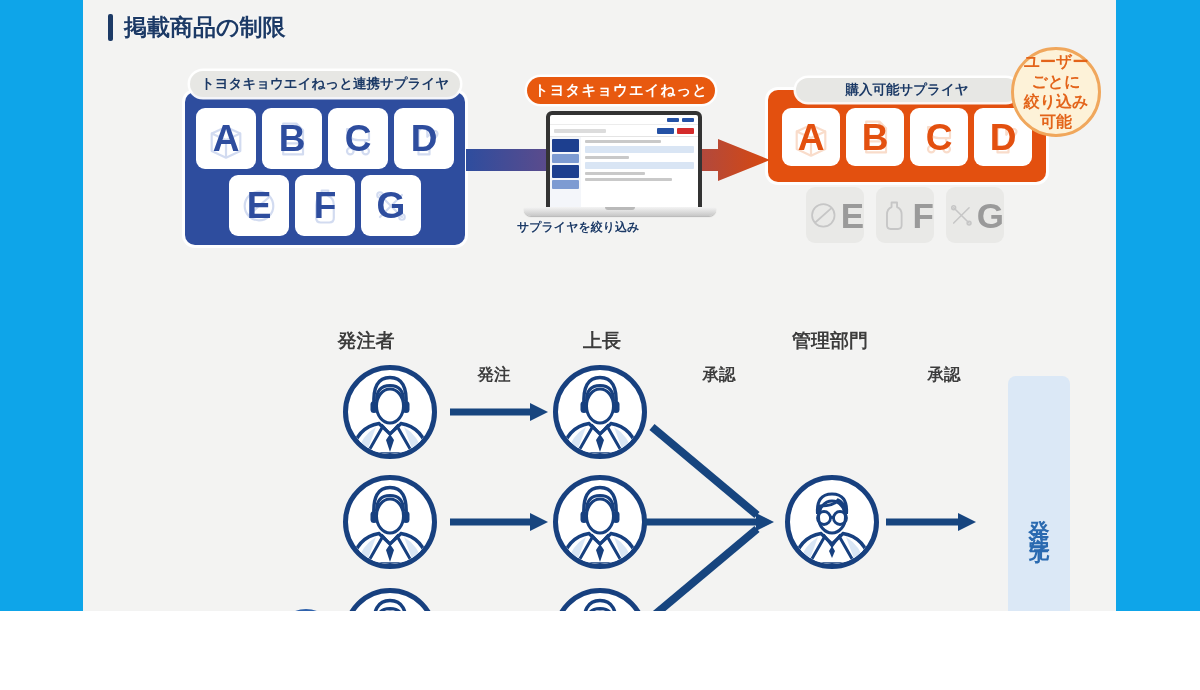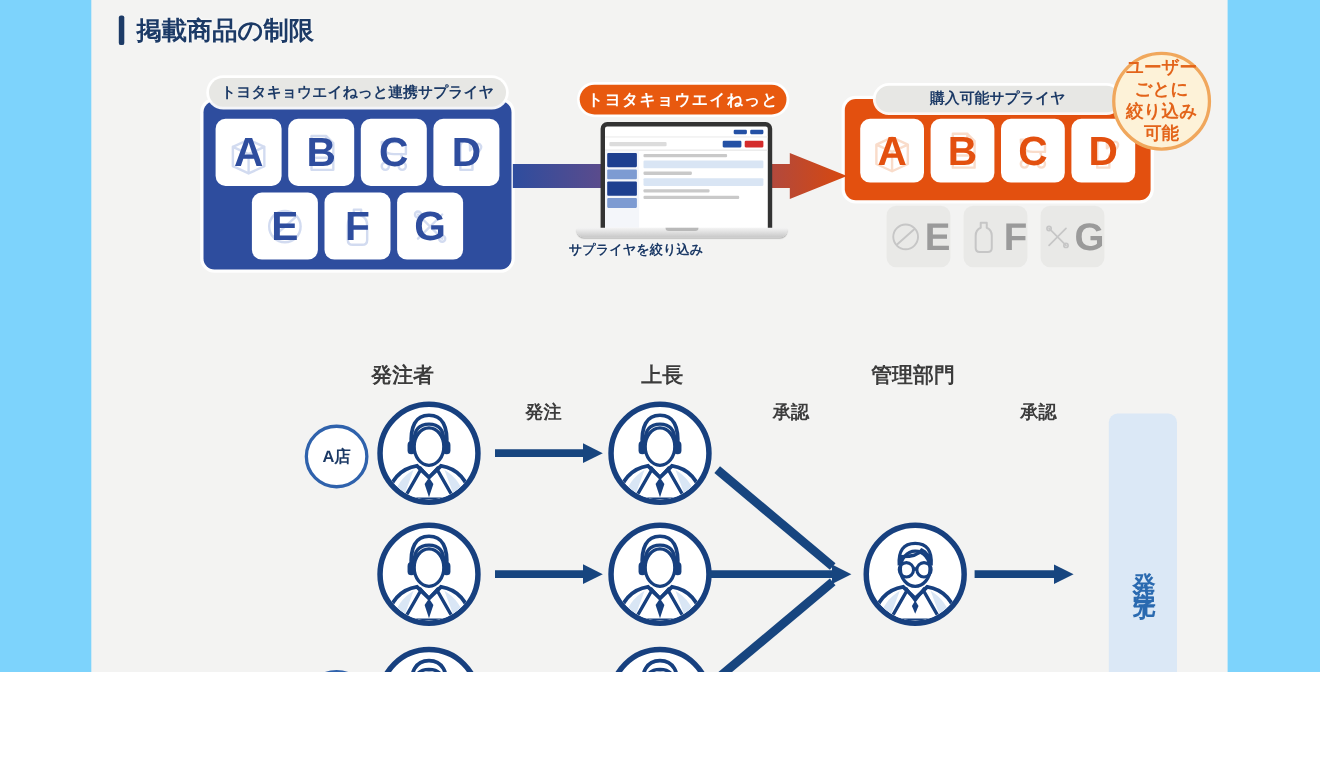--- a/index.html
+++ b/index.html
@@ -1,16 +1,16 @@
 <!DOCTYPE html>
 <html><head>
 <meta charset="utf-8">
 <style>
   html,body{margin:0;padding:0;background:#fff;font-family:"Liberation Sans","DejaVu Sans",sans-serif;}
-  .stage{position:relative;width:1200px;height:611px;background:#7dd3fc;overflow:hidden;}
+  .stage{position:relative;width:1200px;height:611px;background:#0ea5e9;overflow:hidden;}
   .panel{position:absolute;left:83px;top:0;width:1033px;height:690px;background:#f3f3f2;}
 
   
   .sec-title{position:absolute;display:flex;align-items:center;gap:11px;color:#1c3a66;font-size:23px;font-weight:bold;text-shadow:0 0 3px #fff;}
   .sec-title .bar{width:5px;height:27px;background:#1c3a66;border-radius:2px;}
 
   
   .pill{position:absolute;border-radius:15px;font-weight:bold;display:flex;align-items:center;justify-content:center;box-shadow:0 0 0 2.5px rgba(255,255,255,.95),0 1px 2px rgba(0,0,0,.18);z-index:5;}
   .pill.gray{background:#e7e7e4;color:#1c3a66;font-size:13.5px;}
   .pill.orange{background:#e8590f;color:#fff;font-size:14.5px;letter-spacing:1px;}
@@ -253,21 +253,20 @@
 
 
   <div class="col-header" style="left:366px;top:328px;">発注者</div>
   <div class="col-header" style="left:602px;top:328px;">上長</div>
   <div class="col-header" style="left:830px;top:328px;">管理部門</div>
 
   <div class="arrow-label" style="left:494px;top:364px;">発注</div>
   <div class="arrow-label" style="left:719px;top:364px;">承認</div>
   <div class="arrow-label" style="left:944px;top:364px;">承認</div>
 
-  <div class="store" style="left:277px;top:386px;">A店</div>
   <div class="store" style="left:277px;top:609px;">C店</div>
 
   <svg class="flow-arrows" width="1200" height="690" viewBox="0 0 1200 690">
     <defs>
       <marker id="ah" markerUnits="userSpaceOnUse" markerWidth="22" markerHeight="22" refX="2" refY="10" orient="auto">
         <path d="M0 1 L18 10 L0 19 Z" fill="#17457f"></path>
       </marker>
     </defs>
     <g stroke="#17457f" stroke-width="7" fill="none">
       <line x1="450" y1="412" x2="532" y2="412" marker-end="url(#ah)"></line>

